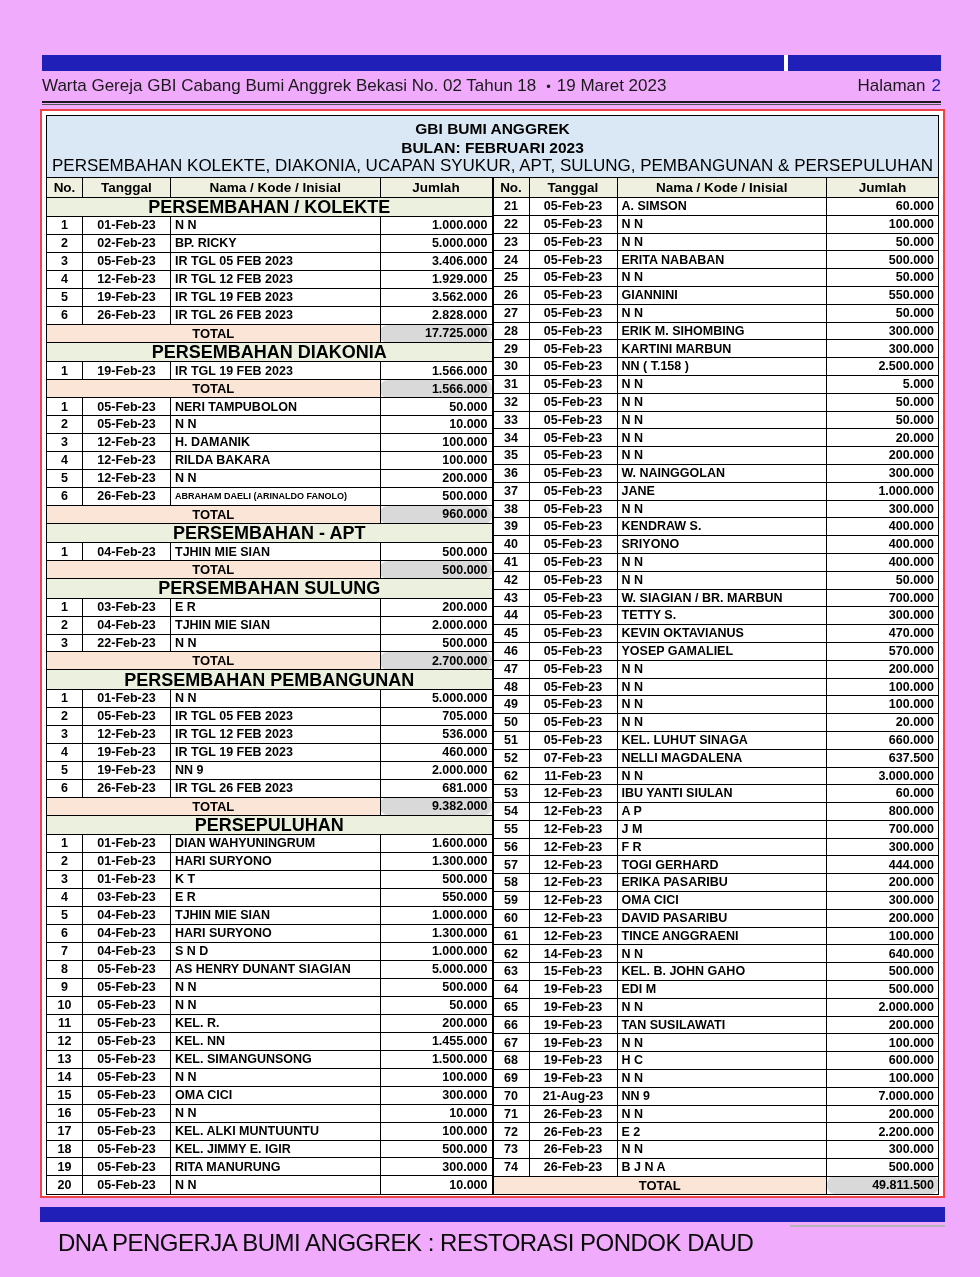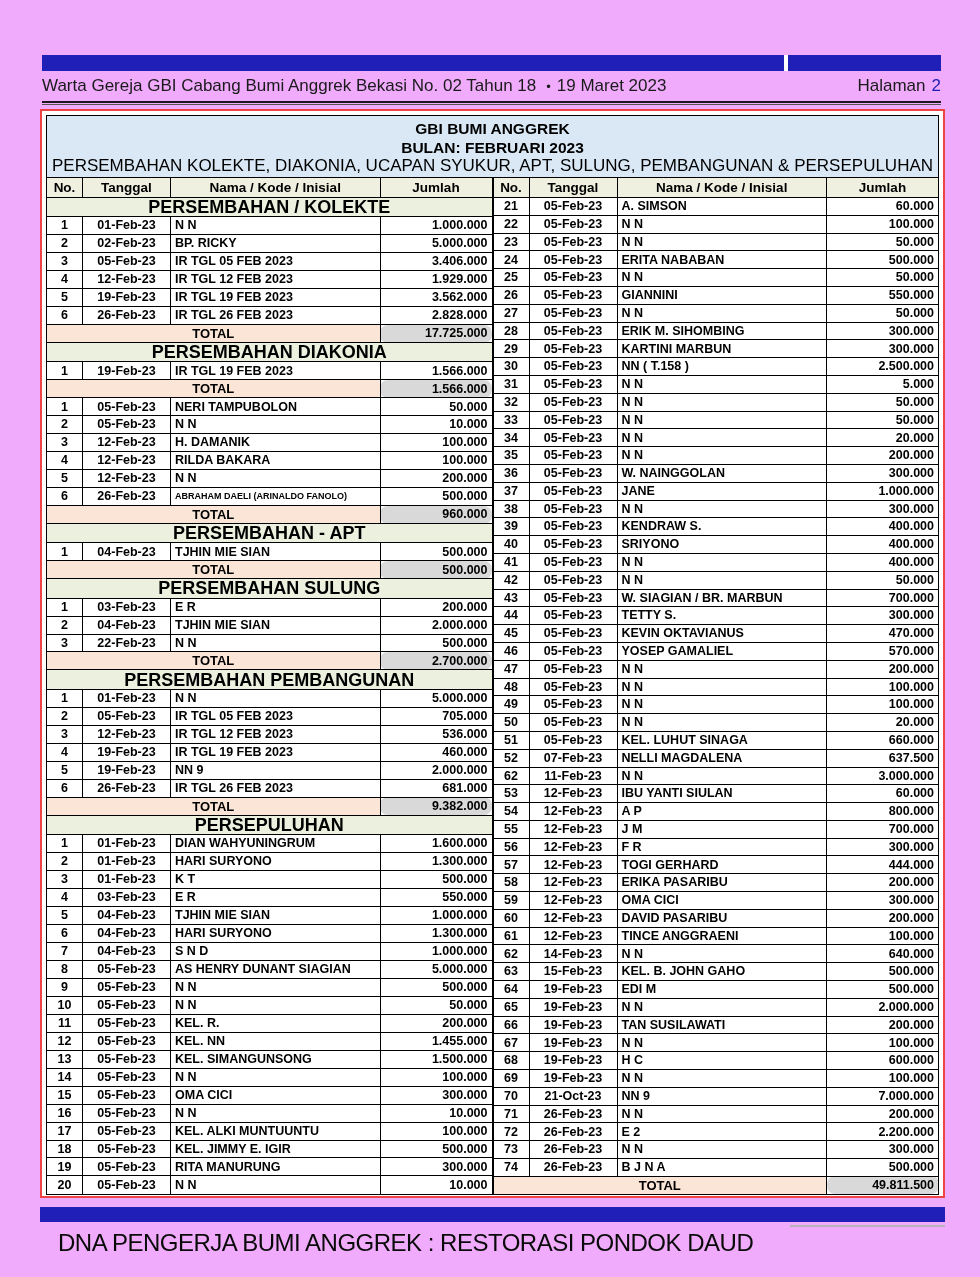--- a/index.html
+++ b/index.html
@@ -720,21 +720,21 @@
               <td class="amt">600.000</td>
             </tr>
             <tr>
               <td class="no">69</td>
               <td class="date">19-Feb-23</td>
               <td class="name">N N</td>
               <td class="amt">100.000</td>
             </tr>
             <tr>
               <td class="no">70</td>
-              <td class="date">21-Oct-23</td>
+              <td class="date">21-Aug-23</td>
               <td class="name">NN 9</td>
               <td class="amt">7.000.000</td>
             </tr>
             <tr>
               <td class="no">71</td>
               <td class="date">26-Feb-23</td>
               <td class="name">N N</td>
               <td class="amt">200.000</td>
             </tr>
             <tr>

